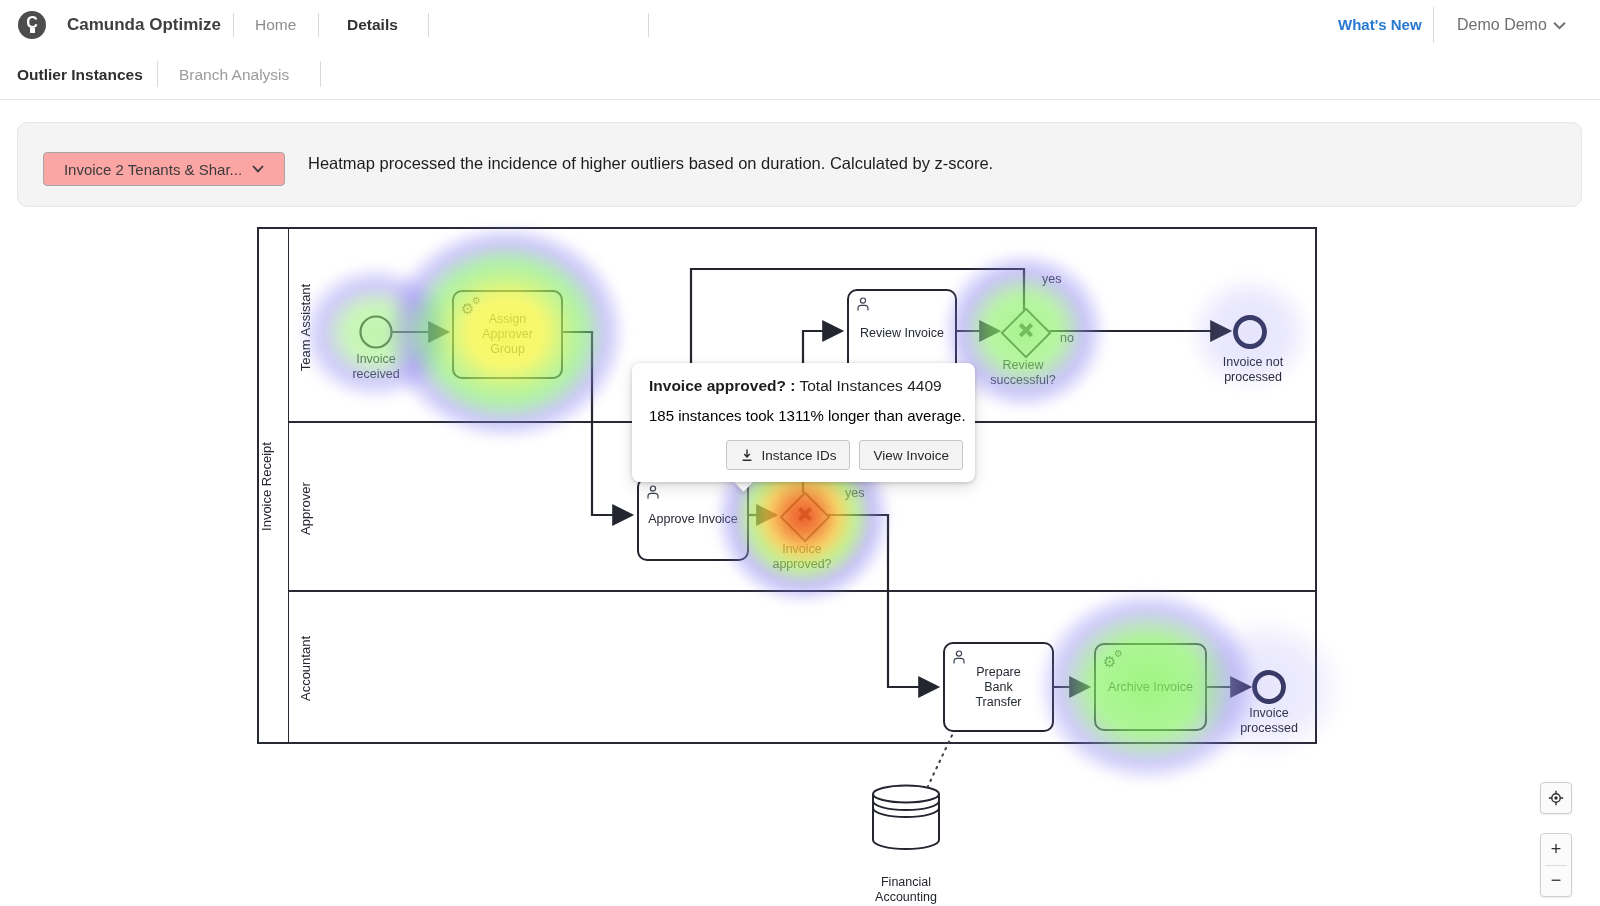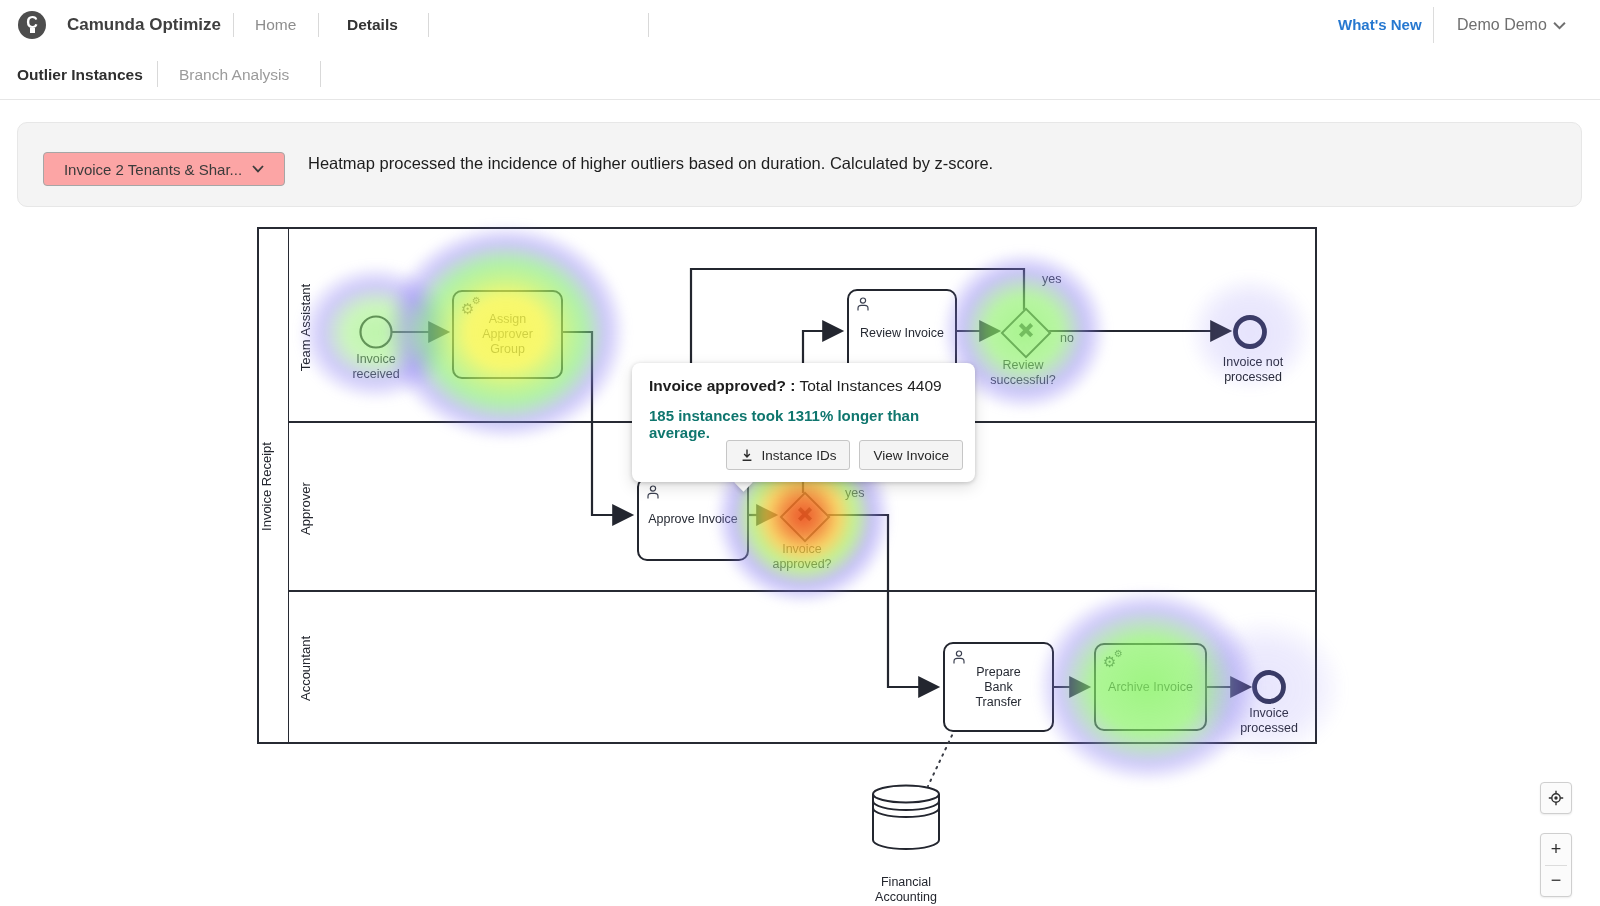--- a/index.html
+++ b/index.html
@@ -71,21 +71,21 @@
   #heat-end-not{left:1175px;top:263px;width:150px;height:140px;
     background:radial-gradient(closest-side,rgba(140,128,244,.22) 0%,rgba(140,128,244,.17) 50%,rgba(140,128,244,0) 85%);}
   #heat-end-done{left:1170px;top:603px;width:190px;height:170px;
     background:radial-gradient(closest-side,rgba(140,128,244,.2) 0%,rgba(140,128,244,.15) 50%,rgba(140,128,244,0) 85%);}
 
   
   #tooltip{left:632px;top:363px;width:343px;height:119px;background:#fff;border-radius:8px;z-index:50;
            box-shadow:0 1px 4px rgba(0,0,0,.18),0 5px 16px rgba(0,0,0,.13);padding:0;}
   #tt-title{position:absolute;left:17px;top:14px;font-size:15.5px;color:#1e1e1e;}
   #tt-title b{font-weight:700;}
-  #tt-body{position:absolute;left:17px;top:44px;font-size:15px;color:#0f766e;font-weight:bold;}
+  #tt-body{position:absolute;left:17px;top:44px;font-size:15px;color:#000000;}
   #tt-btns{position:absolute;right:12px;bottom:12px;display:flex;gap:9px;}
   .tt-btn{height:30px;padding:14px 13px;background:#f4f4f4;border:1px solid #c6c6c6;border-radius:3px;
           font-size:13.5px;color:#282828;display:flex;align-items:center;gap:7px;cursor:pointer;
           font-family:"Liberation Sans",sans-serif;}
   #tt-notch{left:737px;top:476px;width:13px;height:13px;background:#fff;transform:rotate(45deg);z-index:49;
             box-shadow:2px 2px 4px rgba(0,0,0,.12);}
 
   
   .fab{background:#fbfbfb;border:1px solid #cfcfcf;border-radius:4px;box-shadow:0 1px 2px rgba(0,0,0,.08);z-index:60;}
   #fab-target{left:1540px;top:782px;width:30px;height:30px;display:flex;align-items:center;justify-content:center;cursor:pointer;}

